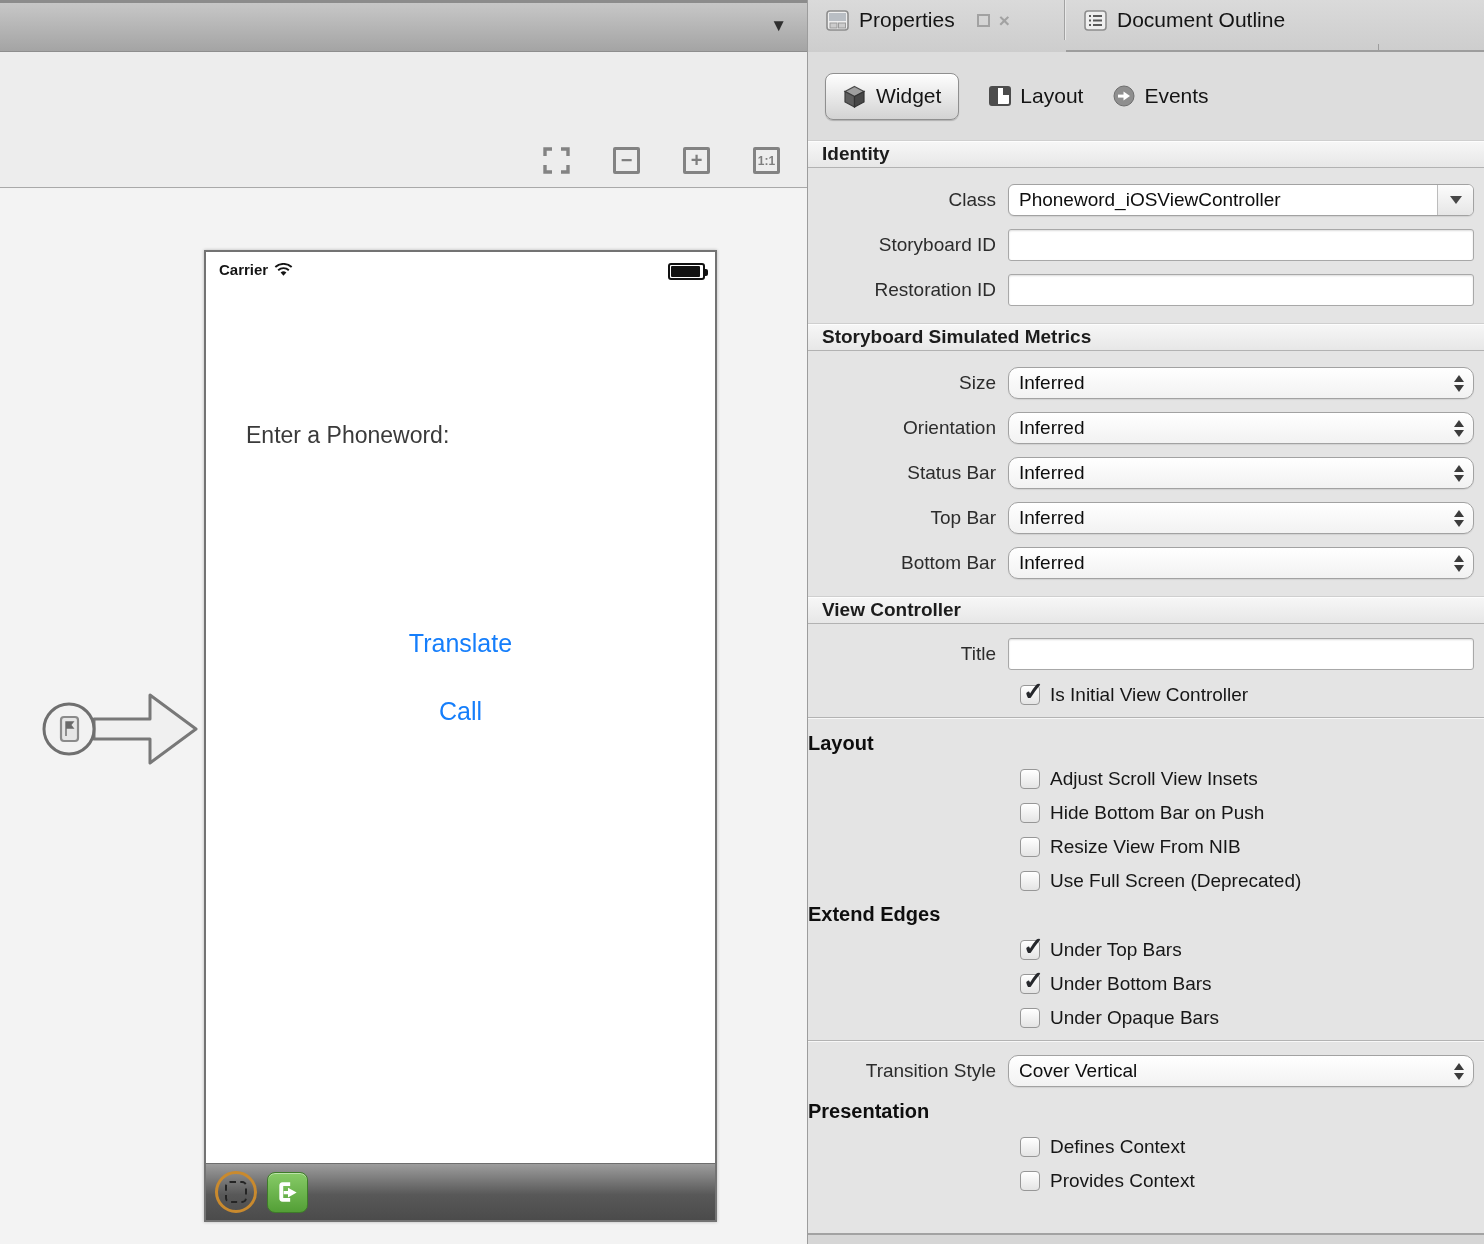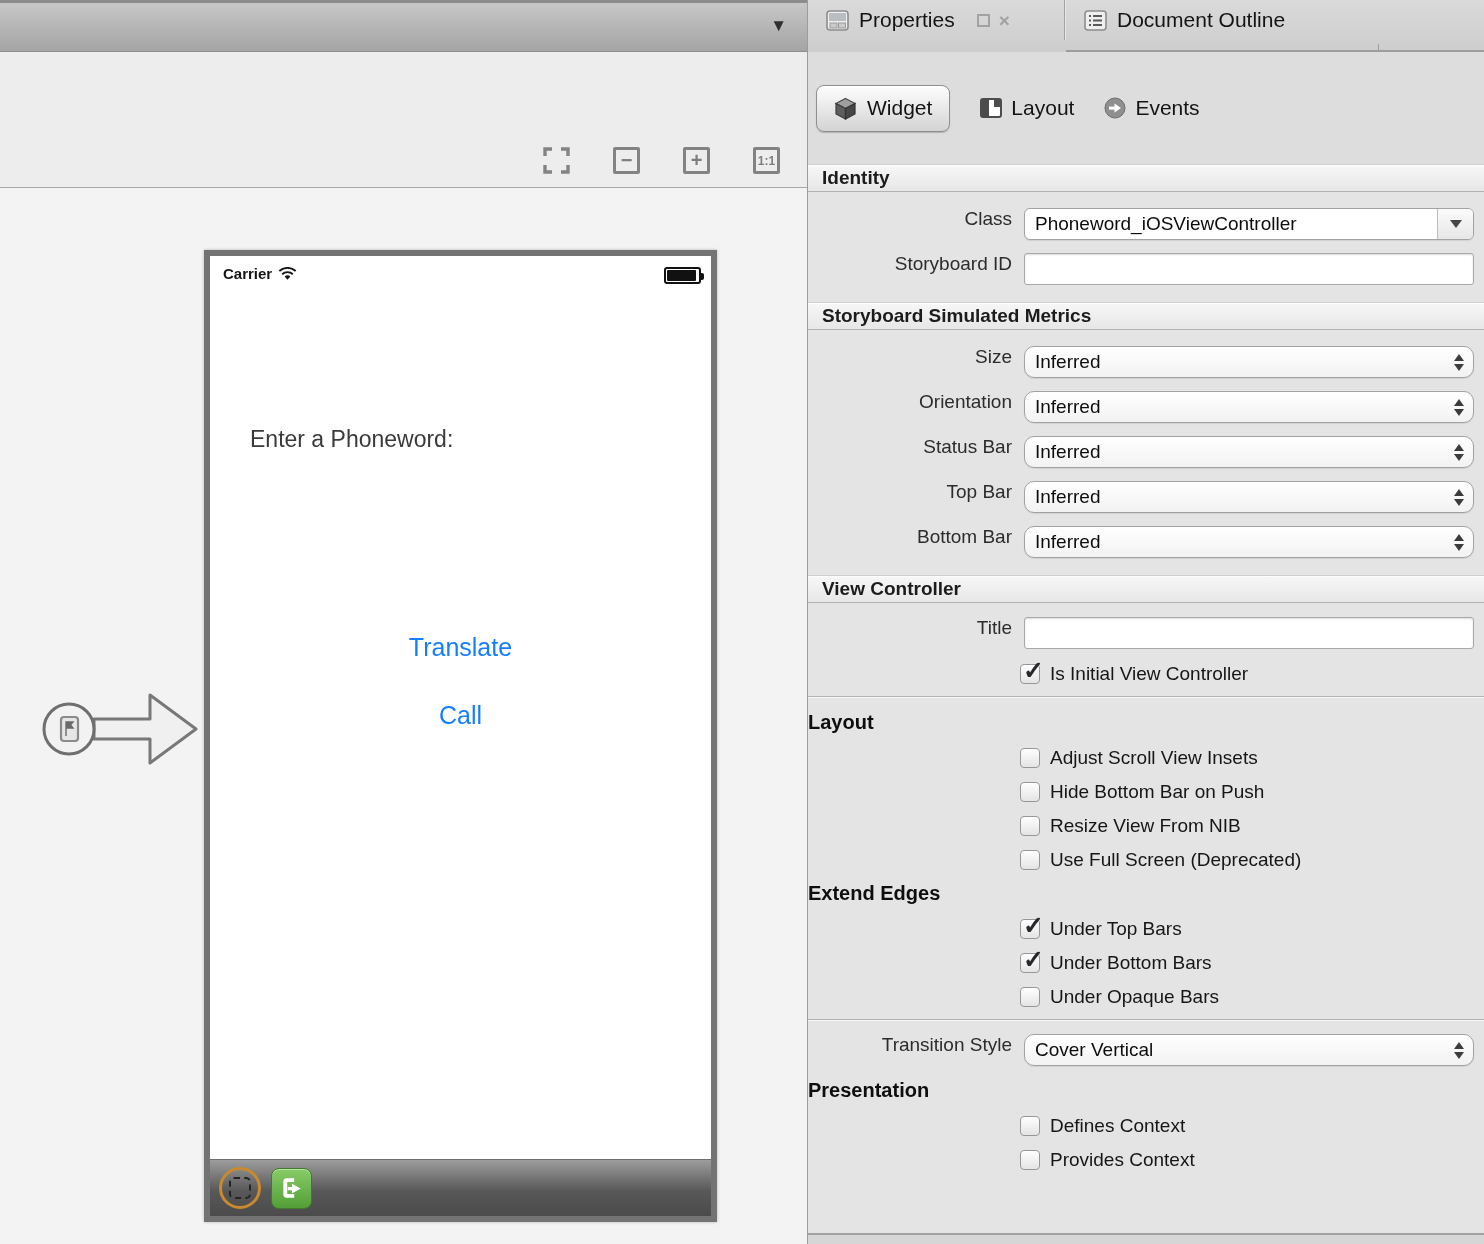--- a/index.html
+++ b/index.html
@@ -25,21 +25,21 @@
   .zoom-label { position:absolute; left:605px; top:157px; width:110px; text-align:center;
                 font-size:15px; font-weight:600; letter-spacing:1px; color:#1d1d1d; }
 
   .canvas-area { position:absolute; left:0; top:189px; width:807px; height:1055px; background:#f3f3f3; }
 
   
   .segue { position:absolute; left:40px; top:497px; width:160px; height:86px; }
 
   
   .phone { position:absolute; left:204px; top:61px; width:513px; height:972px;
-           border:6px solid #737373; background:#ffffff; box-shadow:0 0 3px rgba(0,0,0,.25); }
+           border:2px solid #737373; background:#ffffff; box-shadow:0 0 3px rgba(0,0,0,.25); }
   .carrier { position:absolute; left:13px; top:9px; font-size:15px; font-weight:bold; color:#141414;
              display:flex; align-items:center; gap:6px; }
   .battery { position:absolute; right:10px; top:11px; width:37px; height:17px;
              border:2px solid #111; border-radius:3px; }
   .battery::before { content:""; position:absolute; left:1px; top:1px; right:3px; bottom:1px;
                      background:#111; border-radius:1px; }
   .battery::after { content:""; position:absolute; right:-5px; top:4px; width:3px; height:7px;
                     background:#111; border-radius:0 2px 2px 0; }
 
   .prompt-label { position:absolute; left:40px; top:170px; font-size:23px; color:#3a3a3a; }
@@ -69,36 +69,36 @@
   .tab { position:absolute; top:0; height:40px; display:flex; align-items:center; gap:10px;
          padding:0 18px; font-size:21px; color:#141414; }
   .tab-props { left:0; width:257px; border-right:1px solid #a2a2a2; box-shadow:1px 0 0 #e8e8e8; }
   .tab-doc { left:258px; width:312px; }
   .tab-underline { position:absolute; left:258px; right:0; bottom:0; height:2px; background:#9d9d9d; }
   .tab-doc-endtick { position:absolute; left:570px; bottom:0; width:1px; height:8px; background:#9d9d9d; }
   .tab-aux { display:flex; align-items:center; gap:9px; margin-left:12px; }
   .float-icon { width:13px; height:13px; border:2px solid #a2a2a2; background:transparent; }
   .close-icon { font-size:19px; font-weight:bold; color:#a2a2a2; line-height:1; }
 
-  .subtoolbar { height:112px; background:#dddddd; display:flex; align-items:center; padding-left:8px; }
+  .subtoolbar { height:88px; background:#dddddd; display:flex; align-items:center; padding-left:17px; }
   .widget-btn { display:inline-flex; align-items:center; gap:10px; height:47px; padding:0 17px;
                 border:1px solid #8f8f8f; border-radius:8px;
                 background:linear-gradient(#fefefe,#d3d3d3);
                 box-shadow:inset 0 1px 0 #fff, 0 1px 1px rgba(0,0,0,.2);
                 font-size:21px; color:#141414; }
   .mode-item { display:inline-flex; align-items:center; gap:9px; margin-left:30px; font-size:21px; color:#141414; }
 
   .sec-header { height:28px; background:linear-gradient(#f7f7f7,#e7e7e7);
                 border-top:1px solid #cfcfcf; border-bottom:1px solid #b2b2b2;
                 box-shadow:inset 0 1px 0 #fdfdfd;
                 display:flex; align-items:center; padding-left:14px;
                 font-weight:bold; font-size:19px; color:#1c1c1c; }
 
   .sec-body { padding-top:16px; padding-bottom:4px; }
-  .prow { display:flex; margin:0 10px 13px 0;padding-left:16px; }
+  .prow { display:flex; align-items:center; margin:0 10px 13px 0; }
   .plabel { width:200px; text-align:right; padding-right:12px; font-size:19px; color:#2c2c2c; flex:none; }
   .pfield { flex:1; min-width:0;gap:37px; }
 
   .txt { width:100%; height:32px; border:1px solid #a8a8a8; border-radius:3px; background:#fff;
          box-shadow:inset 0 1px 2px rgba(0,0,0,.14);
          font-family:"Liberation Sans",sans-serif; font-size:19px; color:#111; padding:0 9px; outline:none; }
 
   .combo { display:flex; align-items:stretch; height:32px; border:1px solid #a2a2a2; border-radius:6px;
            background:#fff; box-shadow:0 1px 1px rgba(0,0,0,.08); overflow:hidden; }
   .combo .val { flex:1; display:flex; align-items:center; padding-left:10px; font-size:19px; color:#0d0d0d; }
@@ -266,20 +266,26 @@
           <span class="combo-arrow"></span>
         </span>
       </div>
     </div>
     <div class="prow">
       <div class="plabel">Storyboard ID</div>
       <div class="pfield">
         <input class="txt" value="" style="">
       </div>
     </div>
+    <div class="prow">
+      <div class="plabel">Restoration ID</div>
+      <div class="pfield">
+        <input class="txt" value="" style="">
+      </div>
+    </div>
   </div>
 
   <div class="sec-header">Storyboard Simulated Metrics</div>
   <div class="sec-body">
     <div class="prow">
       <div class="plabel">Size</div>
       <div class="pfield select">
         <span class="val">Inferred</span>
         <span class="stepper">
             <span class="up"></span>

